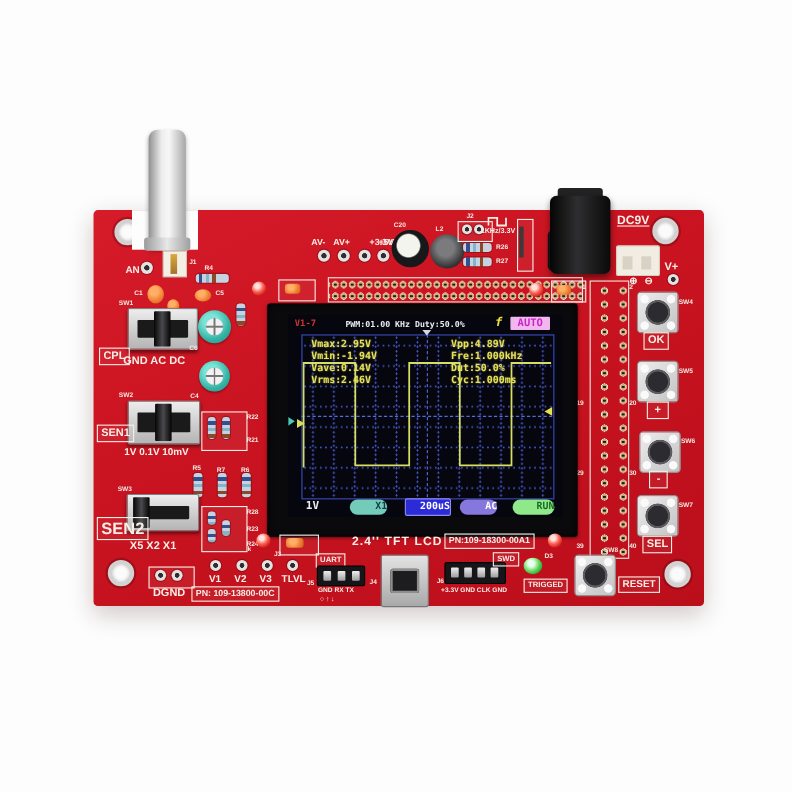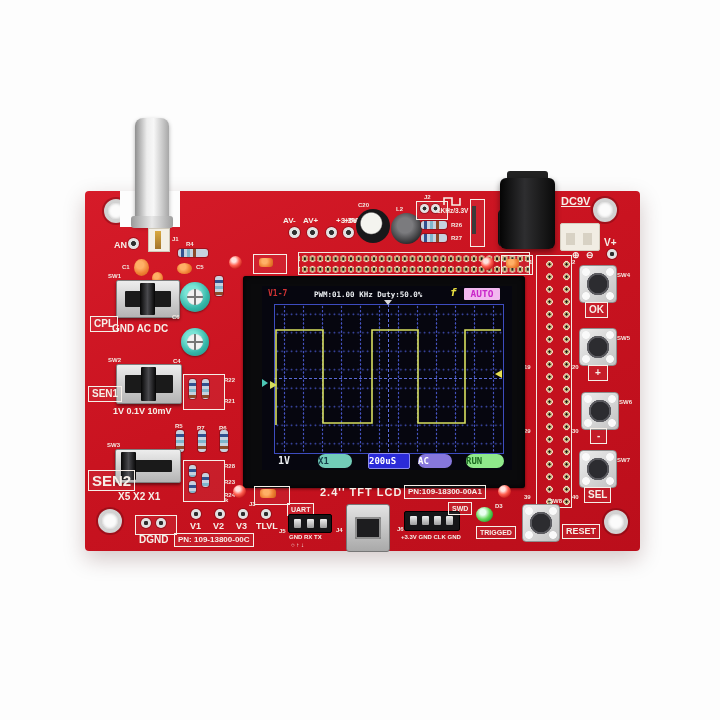--- a/index.html
+++ b/index.html
@@ -53,21 +53,21 @@
           font-family:"DejaVu Sans Mono",monospace;}
   .grid{position:absolute;left:12px;top:18px;width:228px;height:148px;border:1px solid #3d4cc0;
         background-image:
           radial-gradient(circle,rgba(72,88,205,.95) .8px,transparent 1.05px),
           radial-gradient(circle,rgba(72,88,205,.95) .8px,transparent 1.05px);
         background-size:19px 4.1px, 4.75px 18.5px;}
   .cline-v{position:absolute;left:126px;top:18px;height:148px;width:0;border-left:1px dashed #5a6ad8;}
   .cline-h{position:absolute;left:12px;top:92px;width:228px;height:0;border-top:1px dashed #5a6ad8;}
   .meas{position:absolute;color:#e6e257;font-size:9px;font-weight:bold;line-height:11px;
         text-shadow:0 0 2px rgba(230,226,87,.45);}
-  .pill{position:absolute;border-radius:8px;font-size:9px;font-weight:bold;text-align:left;line-height:14px;}
+  .pill{position:absolute;border-radius:8px;font-size:9px;font-weight:bold;text-align:right;line-height:14px;}
   .tb{position:absolute;font-weight:bold;}
   .tri{width:0;height:0;position:absolute;}
 </style>
 </head>
 <body>
 
 <div id="canvas">
   <div id="board"></div>
 
   <div class="abs hole" style="left:104px;top:199px;width:16px;height:16px;"></div>
@@ -244,20 +244,32 @@
 
     <svg class="abs" style="left:0;top:0;" width="250" height="184" viewBox="0 0 250 184">
       <polyline points="14,139 14,44 61,44 61,137 110,137 110,44 156,44 156,137 203,137 203,44 239,44" fill="none" stroke="#d8df60" stroke-width="1.6" stroke-linejoin="miter"></polyline>
     </svg>
 
     <div class="tri" style="left:0px;top:93px;border-top:4px solid transparent;border-bottom:4px solid transparent;border-left:6px solid #4cc8b6;"></div>
     <div class="tri" style="left:8px;top:95px;border-top:4px solid transparent;border-bottom:4px solid transparent;border-left:7px solid #d6de5e;"></div>
     <div class="tri" style="left:233px;top:84px;border-top:4px solid transparent;border-bottom:4px solid transparent;border-right:7px solid #e8e050;"></div>
     <div class="tri" style="left:122px;top:14px;border-left:4px solid transparent;border-right:4px solid transparent;border-top:5px solid #d8d8da;"></div>
 
+    <div class="meas" style="left:21px;top:22px;">
+      <div>Vmax:2.95V</div>
+      <div>Vmin:-1.94V</div>
+      <div>Vave:0.14V</div>
+      <div>Vrms:2.46V</div>
+    </div>
+    <div class="meas" style="left:148px;top:22px;">
+      <div>Vpp:4.89V</div>
+      <div>Fre:1.000kHz</div>
+      <div>Dut:50.0%</div>
+      <div>Cyc:1.000ms</div>
+    </div>
 
     <span class="tb" style="left:16px;top:169px;font-size:10px;color:#eceff2;">1V</span>
     <span class="pill" style="left:56px;top:168px;width:34px;background:#72ccb9;color:#143d4a;">X1</span>
     <span class="pill" style="left:106px;top:167px;width:40px;background:#2b2bd8;color:#fff;border:1px solid #8c8cf0;border-radius:2px;">200uS</span>
     <span class="pill" style="left:156px;top:168px;width:34px;background:#8677dd;color:#fff;">AC</span>
     <span class="pill" style="left:204px;top:168px;width:38px;background:#8fe98b;color:#1c6b22;">RUN</span>
   </div>
 
   <div class="abs ledr" style="left:233px;top:485px;width:13px;height:13px;"></div>
   <span class="abs sref" style="left:225px;top:497px;">k</span>

